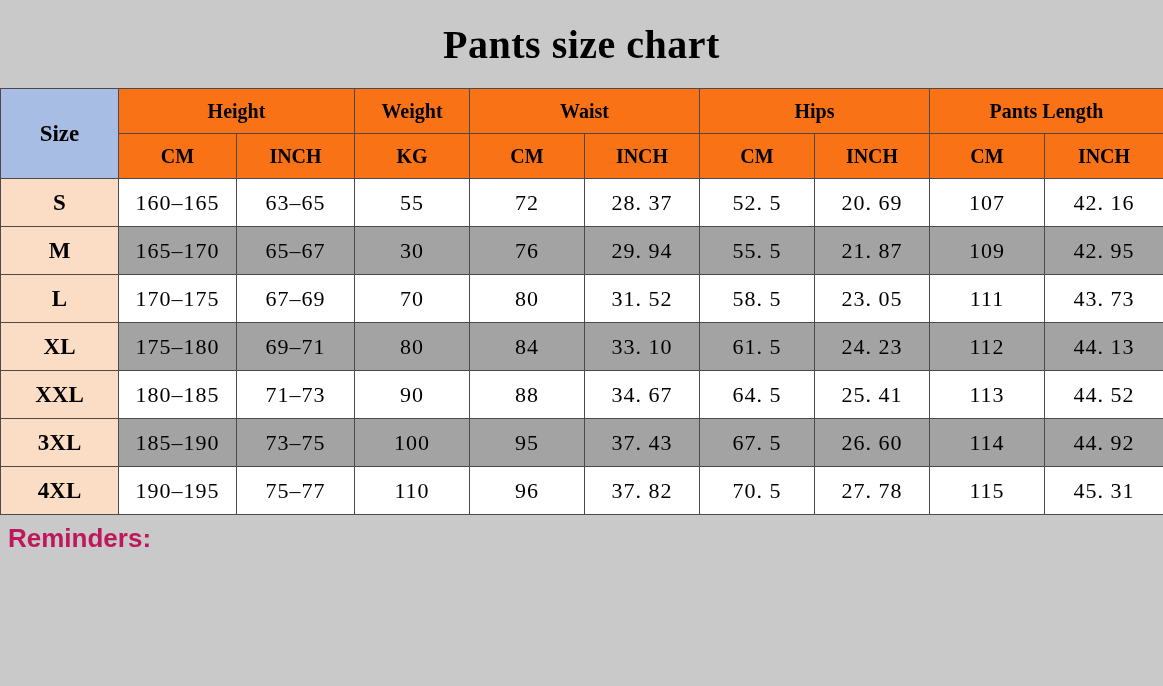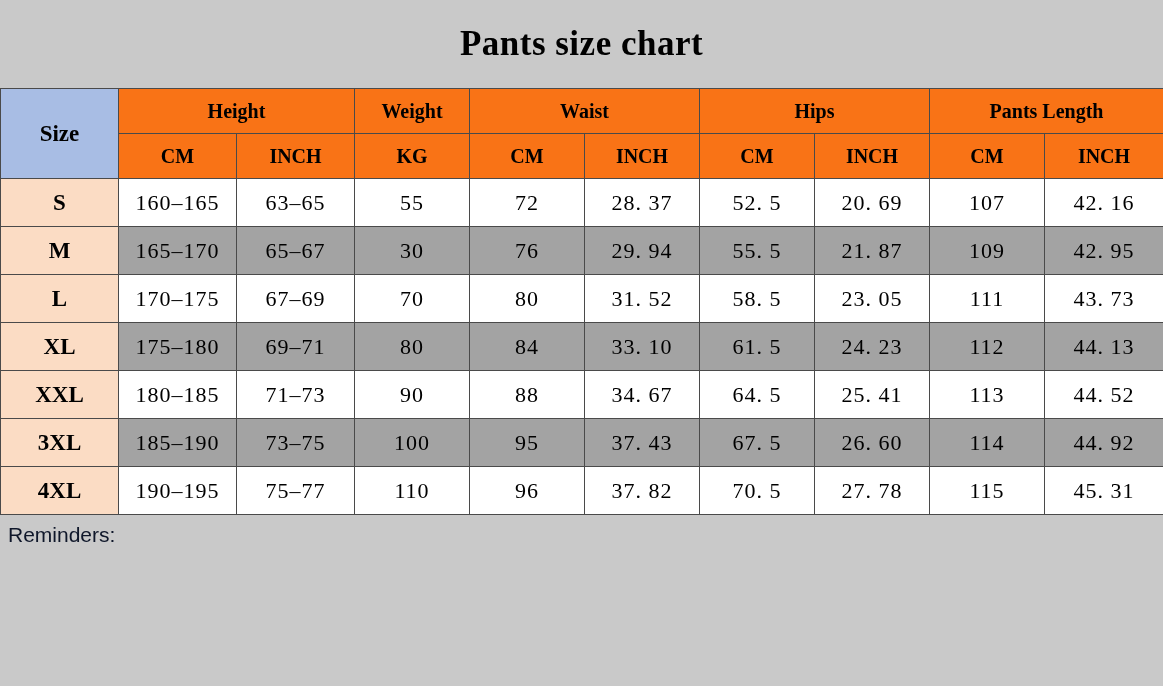--- a/index.html
+++ b/index.html
@@ -23,21 +23,21 @@
   .title-bar {
     height: 88px;
     display: flex;
     align-items: center;
     justify-content: center;
     background: #c9c9c9;
   }
   .title-bar .title {
     font-family: "Liberation Serif", serif;
     font-weight: bold;
-    font-size: 35px;
+    font-size: 40px;
     color: #000;
     letter-spacing: 0.5px;
   }
   table.size-chart {
     border-collapse: collapse;
     width: 1163px;
     table-layout: fixed;
     padding-left: 32px;
   }
   table.size-chart th,
@@ -72,24 +72,25 @@
     height: 47px;
     padding: 0;
     background: #ffffff;
     letter-spacing: 1px;
   }
   tr.alt td.data {
     background: #a3a3a3;
   }
   .reminders {
     padding: 6px 8px 0 8px;
-    color: #0f172a;
+    color: #be185d;
     font-family: "Liberation Sans", sans-serif;
-    font-size: 21px;
+    font-size: 26px;
     line-height: 1.38;
+    font-weight: bold;
   }
   .reminders .line {
     white-space: normal;
   }
   
   col.c-size   { width: 118px; }
   col.c-hcm    { width: 118px; }
   col.c-hin    { width: 118px; }
   col.c-kg     { width: 115px; }
   col.c-wcm    { width: 115px; }

